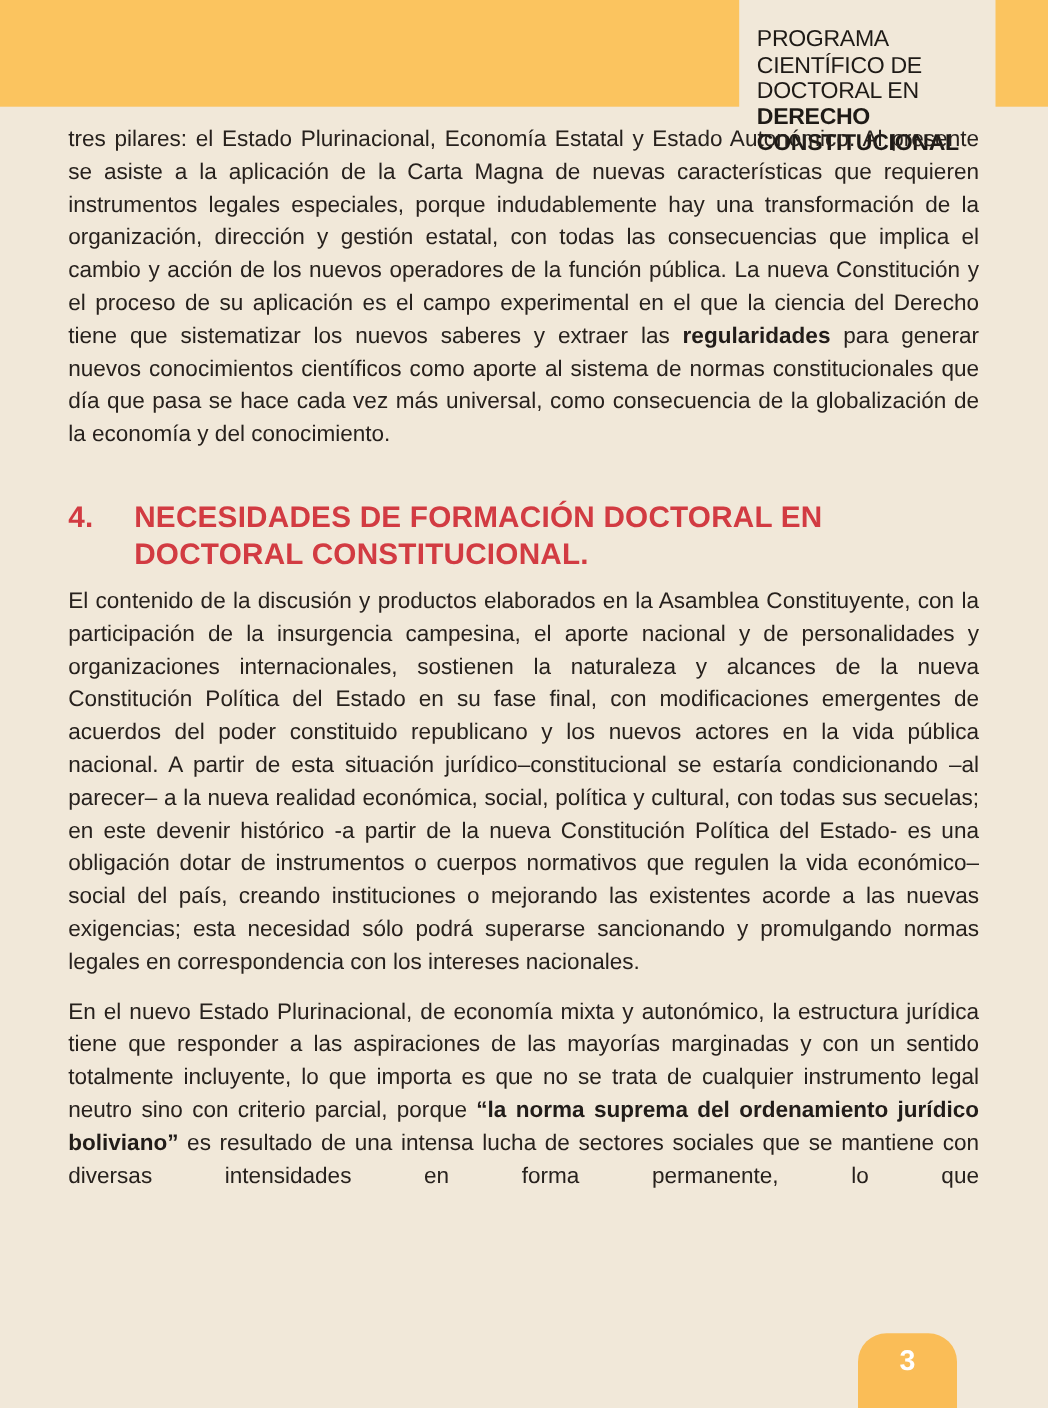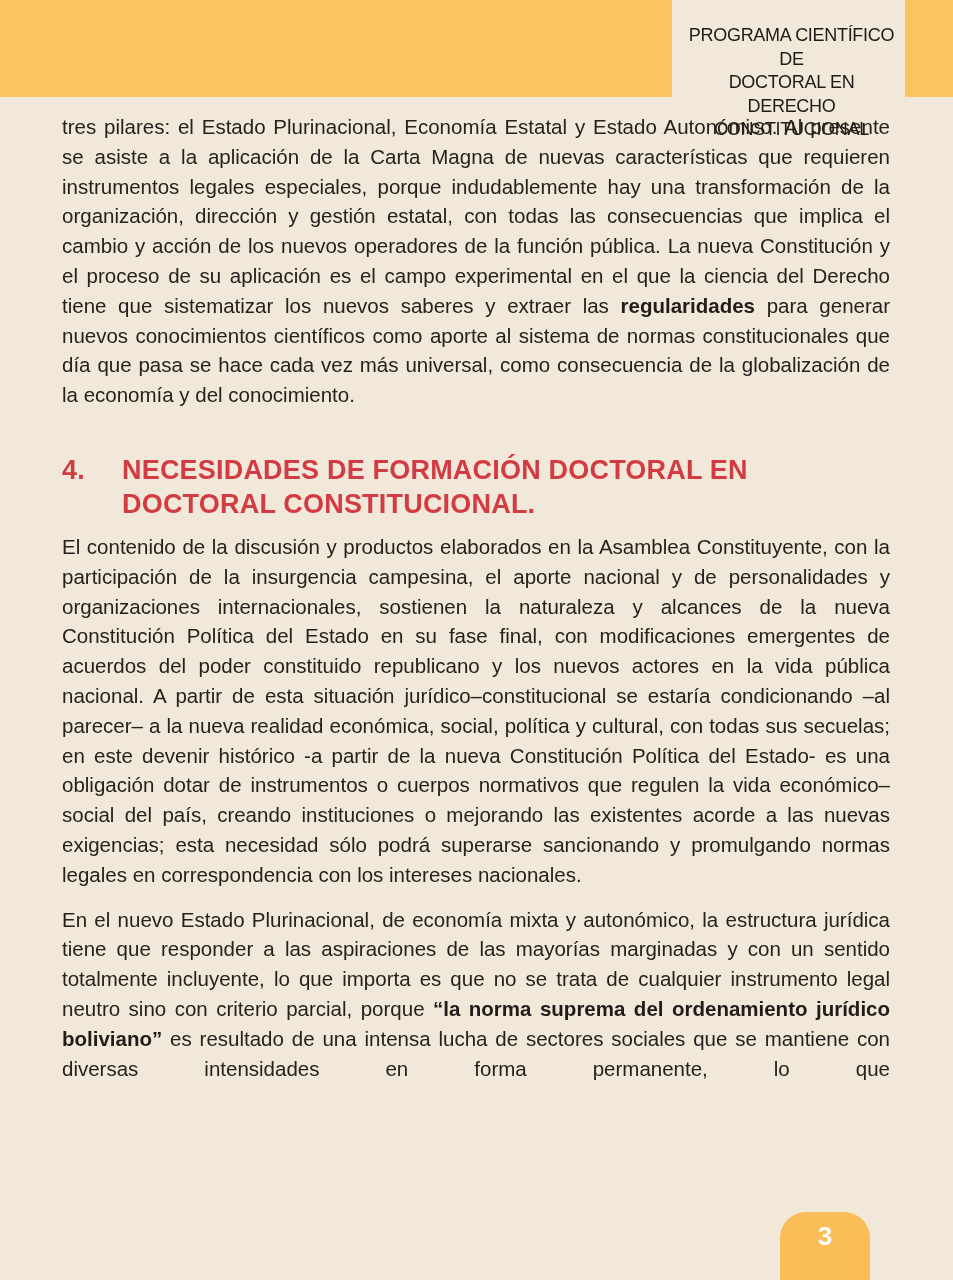--- a/index.html
+++ b/index.html
@@ -27,29 +27,28 @@
   .header-title-box {
     position: absolute;
     top: 0;
     left: 672px;
     width: 233px;
     height: 119px;
     background: #F1E8D9;
     box-sizing: border-box;
     padding: 24px 10px 0 16px;
     color: #1E1A16;
-    font-size: 18px;
+    font-size: 21px;
     line-height: 23.5px;
     letter-spacing: -0.3px;
     font-weight: 400;
-    text-align: center;
   }
   .header-title-box strong,
   .header-title-box b {
-    font-weight: 400;
+    font-weight: 700;
   }
 
   
   .content {
     position: absolute;
     left: 62px;
     top: 112px;
     width: 828px;
     color: #27211D;
     font-size: 20.5px;

